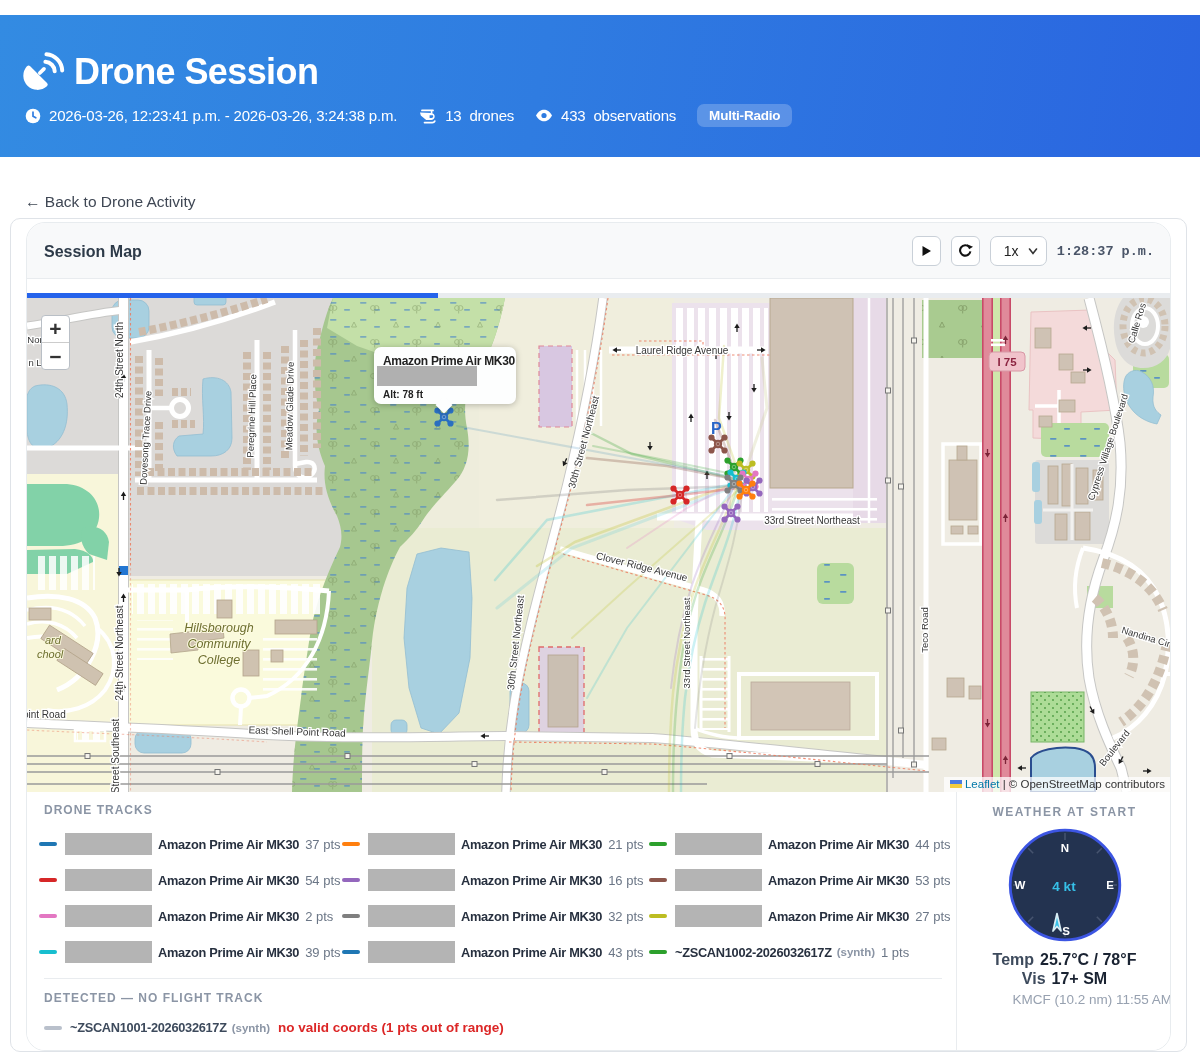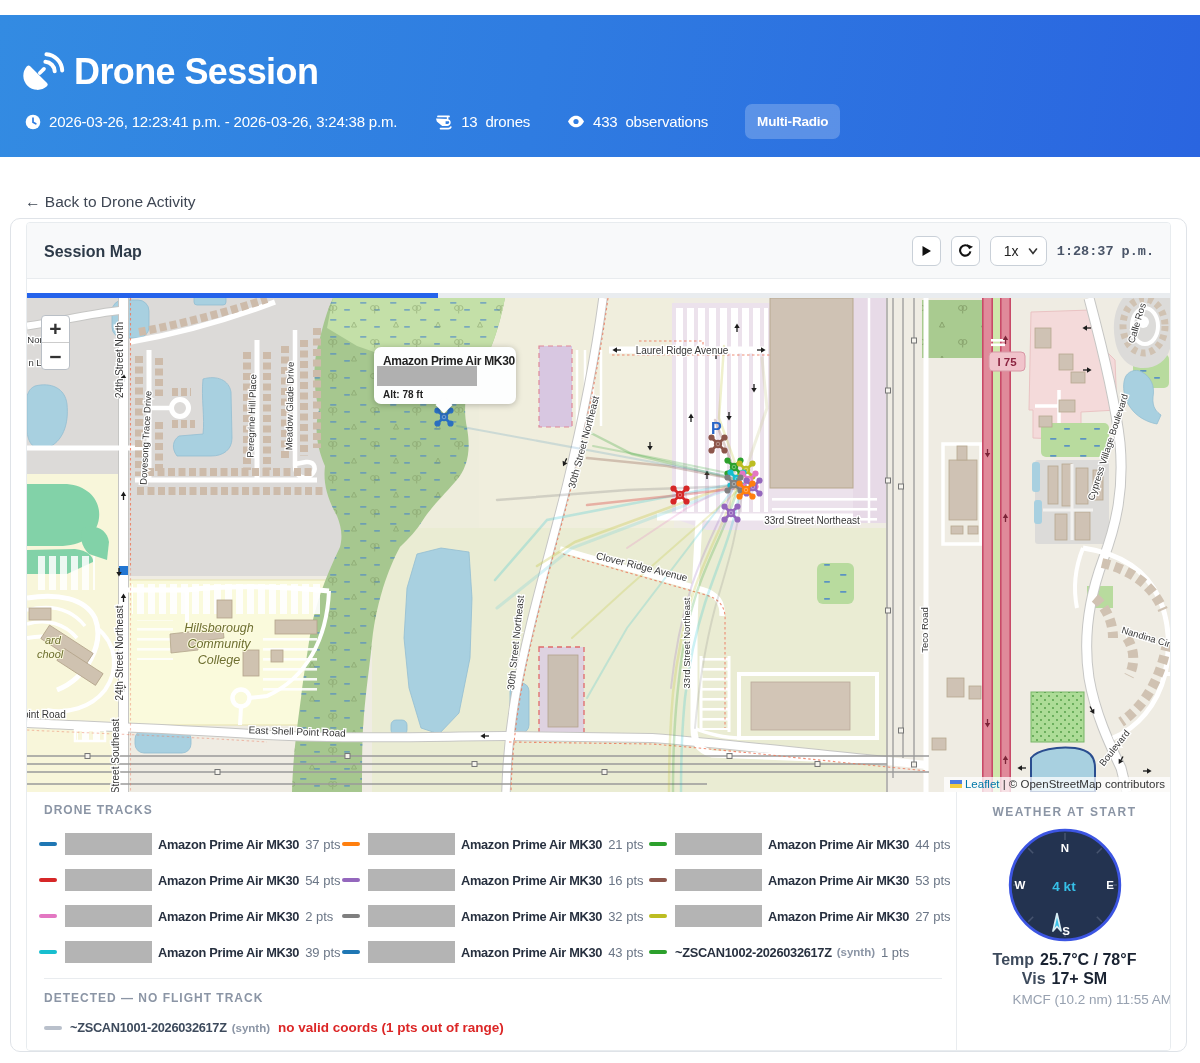--- a/index.html
+++ b/index.html
@@ -1,26 +1,26 @@
 <!DOCTYPE html>
 <html><head>
 <meta charset="utf-8">
 <style>
 * { margin:0; padding:0; box-sizing:border-box; }
 body { width:1200px; height:1063px; background:#fff; font-family:"Liberation Sans", sans-serif; overflow:hidden; position:relative; }
 .header { position:absolute; left:0; top:15px; width:1200px; height:142px; background:linear-gradient(100deg,#338be2 0%,#2f7ce1 45%,#2a65e0 100%); color:#fff; }
 .titlerow { position:absolute; left:23px; top:36px; display:flex; align-items:center; gap:9px; }
 .titlerow h1 { font-size:36px; font-weight:bold; letter-spacing:-0.6px; }
-.meta { position:absolute; left:25px; top:89px; display:flex; align-items:center; font-size:15px; letter-spacing:-0.2px; color:#fff;gap:16px; }
+.meta { position:absolute; left:25px; top:89px; display:flex; align-items:center; font-size:15px; letter-spacing:-0.2px; color:#fff; }
 .meta svg { margin-right:8px; }
 .meta .seg { display:flex; align-items:center; }
-.badge { background:rgba(255,255,255,0.22); border-radius:7px; padding:10px 12px; font-size:13.5px; font-weight:bold; }
+.badge { background:rgba(255,255,255,0.22); border-radius:7px; padding:4px 12px; font-size:13.5px; font-weight:bold; }
 .back { position:absolute; left:25px; top:193px; font-size:15.5px; color:#3f4754; }
 .outer { position:absolute; left:10px; top:218px; width:1177px; height:834px; background:#fff; border:1px solid #dfe3e8; border-radius:10px; }
-.inner { position:absolute; left:15px; top:3px; width:1145px; height:829px; background:#fff; border:1px solid #e8ecef; border-radius:4px; overflow:hidden; }
+.inner { position:absolute; left:15px; top:3px; width:1145px; height:829px; background:#fff; border:1px solid #e8ecef; border-radius:19px; overflow:hidden; }
 .cardhead { position:absolute; left:0; top:0; width:100%; height:56px; background:#f8f9fa; border-bottom:1px solid #e9ecef; }
 .cardhead .t { position:absolute; left:17px; top:20px; font-size:16px; font-weight:bold; color:#2d3a48; }
 .ctrl { position:absolute; right:16px; top:13px; display:flex; align-items:center; gap:10px; }
 .btn { width:29px; height:30px; background:#fff; border:1px solid #c9d0d8; border-radius:6px; display:flex; align-items:center; justify-content:center; }
 .sel { width:57px; height:30px; background:#fff; border:1px solid #c9d0d8; border-radius:7px; display:flex; align-items:center; font-size:14px; color:#222; padding-left:13px; position:relative; }
 .sel svg { position:absolute; right:8px; top:10px; }
 .time { font-family:"Liberation Mono", monospace; font-size:13.5px; font-weight:bold; color:#4a5568; letter-spacing:0px; }
 .progress { position:absolute; left:0; top:70px; width:100%; height:5px; background:#e9ecef; }
 .progress .fill { width:411px; height:5px; background:#2563eb; }
 .mapwrap { position:absolute; left:0; top:75px; width:1144px; height:494px; background:#eeeae1; }

